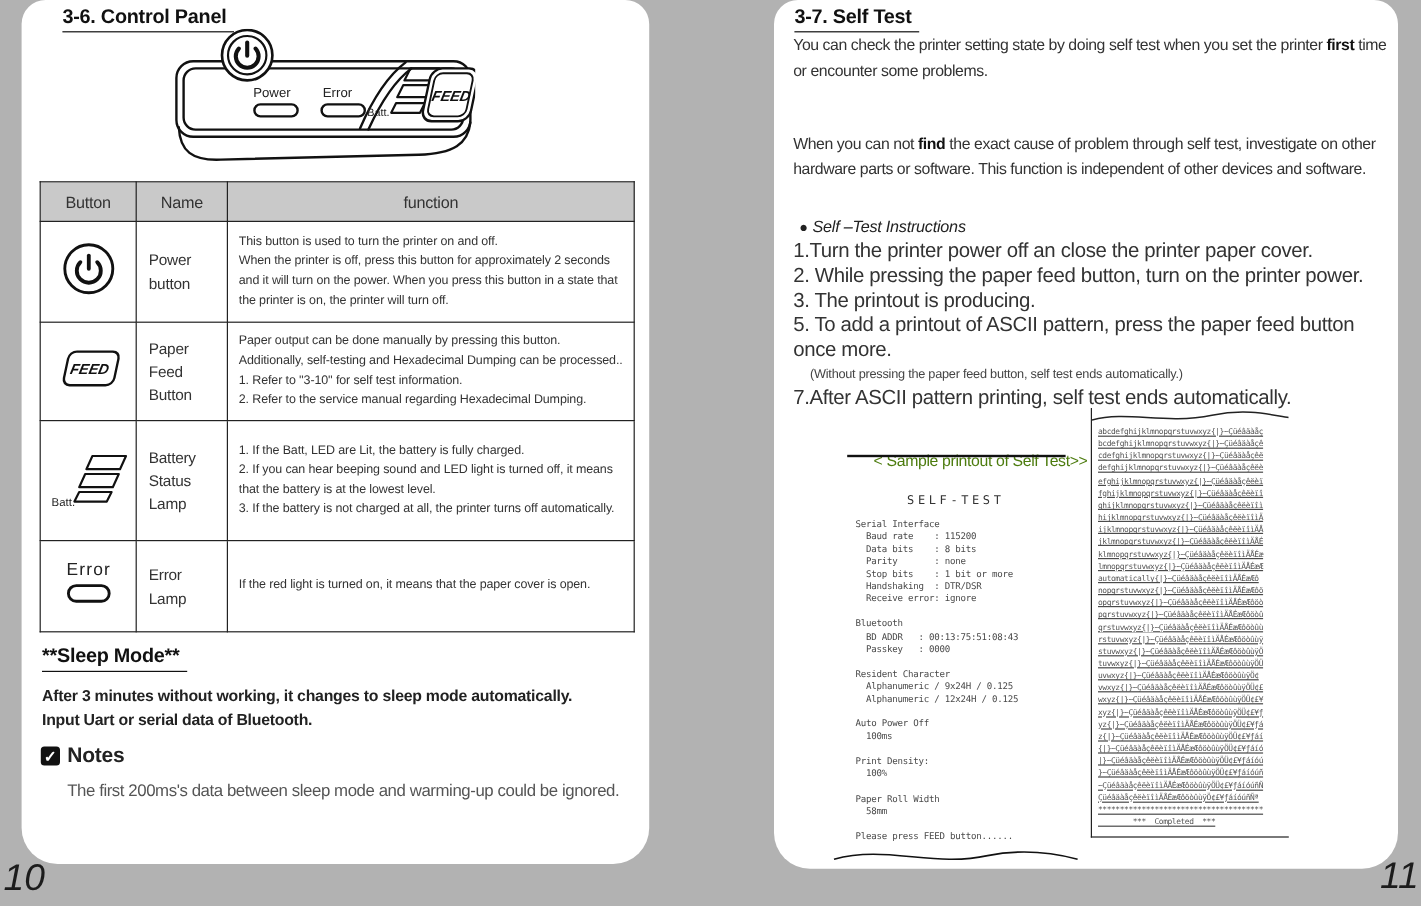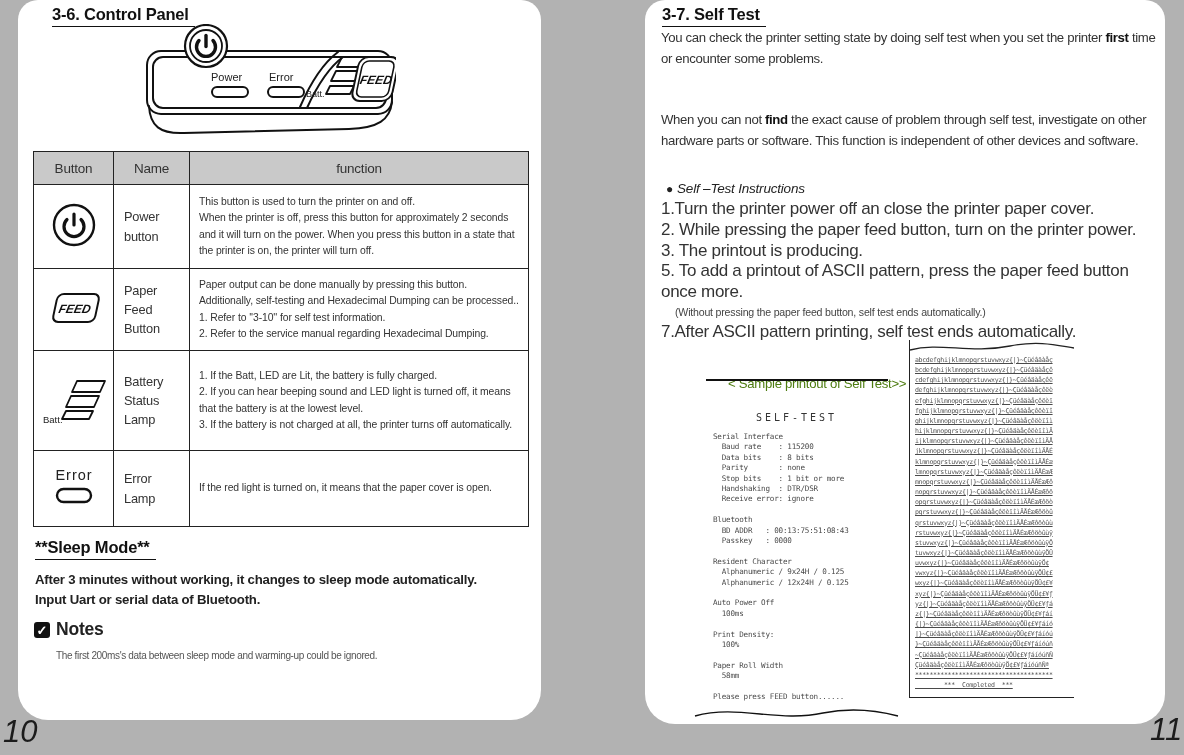--- a/index.html
+++ b/index.html
@@ -51,21 +51,21 @@
   #sleep-text{
     left:17px;top:570px;width:480px;font-size:13.2px;font-weight:bold;
     color:#222;line-height:20px;letter-spacing:-0.2px;white-space:pre-line;
   }
   #notes-header{left:16px;top:619px;display:flex;align-items:center;gap:6px;}
   .checkbox{
     width:16px;height:16px;background:#111;border-radius:3px;color:#fff;
     font-size:13px;font-weight:bold;text-align:center;line-height:17px;
   }
   #notes-label{font-size:17.5px;font-weight:bold;color:#222;letter-spacing:-0.2px;}
-  #notes-body{left:38px;top:650px;width:470px;font-size:10px;color:#555;letter-spacing:-0.35px;}
+  #notes-body{left:38px;top:650px;width:470px;font-size:14px;color:#555;letter-spacing:-0.35px;}
 
   
   .para{font-size:13.2px;color:#333;line-height:20.5px;letter-spacing:-0.35px;}
   .para b{color:#111;}
   #p1{left:16px;top:28px;width:500px;}
   #p2{left:16px;top:110px;width:500px;}
   #instr-title{left:4px;top:181px;font-size:13.5px;font-weight:normal;font-style:italic;color:#222;letter-spacing:-0.2px;margin-left:17px;}
   #instr-title .bullet{font-style:normal;font-size:12px;margin-right:4px;}
   #steps{left:16px;top:199px;width:502px;}
   .step-line{font-size:17px;color:#333;line-height:20.8px;letter-spacing:-0.3px;}
@@ -293,21 +293,21 @@
         <div class="r-line">cdefghijklmnopqrstuvwxyz{|}~Çüéâäàåçêë</div>
         <div class="r-line">defghijklmnopqrstuvwxyz{|}~Çüéâäàåçêëè</div>
         <div class="r-line">efghijklmnopqrstuvwxyz{|}~Çüéâäàåçêëèï</div>
         <div class="r-line">fghijklmnopqrstuvwxyz{|}~Çüéâäàåçêëèïî</div>
         <div class="r-line">ghijklmnopqrstuvwxyz{|}~Çüéâäàåçêëèïîì</div>
         <div class="r-line">hijklmnopqrstuvwxyz{|}~ÇüéâäàåçêëèïîìÄ</div>
         <div class="r-line">ijklmnopqrstuvwxyz{|}~ÇüéâäàåçêëèïîìÄÅ</div>
         <div class="r-line">jklmnopqrstuvwxyz{|}~ÇüéâäàåçêëèïîìÄÅÉ</div>
         <div class="r-line">klmnopqrstuvwxyz{|}~ÇüéâäàåçêëèïîìÄÅÉæ</div>
         <div class="r-line">lmnopqrstuvwxyz{|}~ÇüéâäàåçêëèïîìÄÅÉæÆ</div>
-        <div class="r-line">mnopqrstuvwxyz{|}~ÇüéâäàåçêëèïîìÄÅÉæÆô</div>
+        <div class="r-line">automatically{|}~ÇüéâäàåçêëèïîìÄÅÉæÆô</div>
         <div class="r-line">nopqrstuvwxyz{|}~ÇüéâäàåçêëèïîìÄÅÉæÆôö</div>
         <div class="r-line">opqrstuvwxyz{|}~ÇüéâäàåçêëèïîìÄÅÉæÆôöò</div>
         <div class="r-line">pqrstuvwxyz{|}~ÇüéâäàåçêëèïîìÄÅÉæÆôöòû</div>
         <div class="r-line">qrstuvwxyz{|}~ÇüéâäàåçêëèïîìÄÅÉæÆôöòûù</div>
         <div class="r-line">rstuvwxyz{|}~ÇüéâäàåçêëèïîìÄÅÉæÆôöòûùÿ</div>
         <div class="r-line">stuvwxyz{|}~ÇüéâäàåçêëèïîìÄÅÉæÆôöòûùÿÖ</div>
         <div class="r-line">tuvwxyz{|}~ÇüéâäàåçêëèïîìÄÅÉæÆôöòûùÿÖÜ</div>
         <div class="r-line">uvwxyz{|}~ÇüéâäàåçêëèïîìÄÅÉæÆôöòûùÿÖ¢</div>
         <div class="r-line">vwxyz{|}~ÇüéâäàåçêëèïîìÄÅÉæÆôöòûùÿÖÜ¢£</div>
         <div class="r-line">wxyz{|}~ÇüéâäàåçêëèïîìÄÅÉæÆôöòûùÿÖÜ¢£¥</div>

